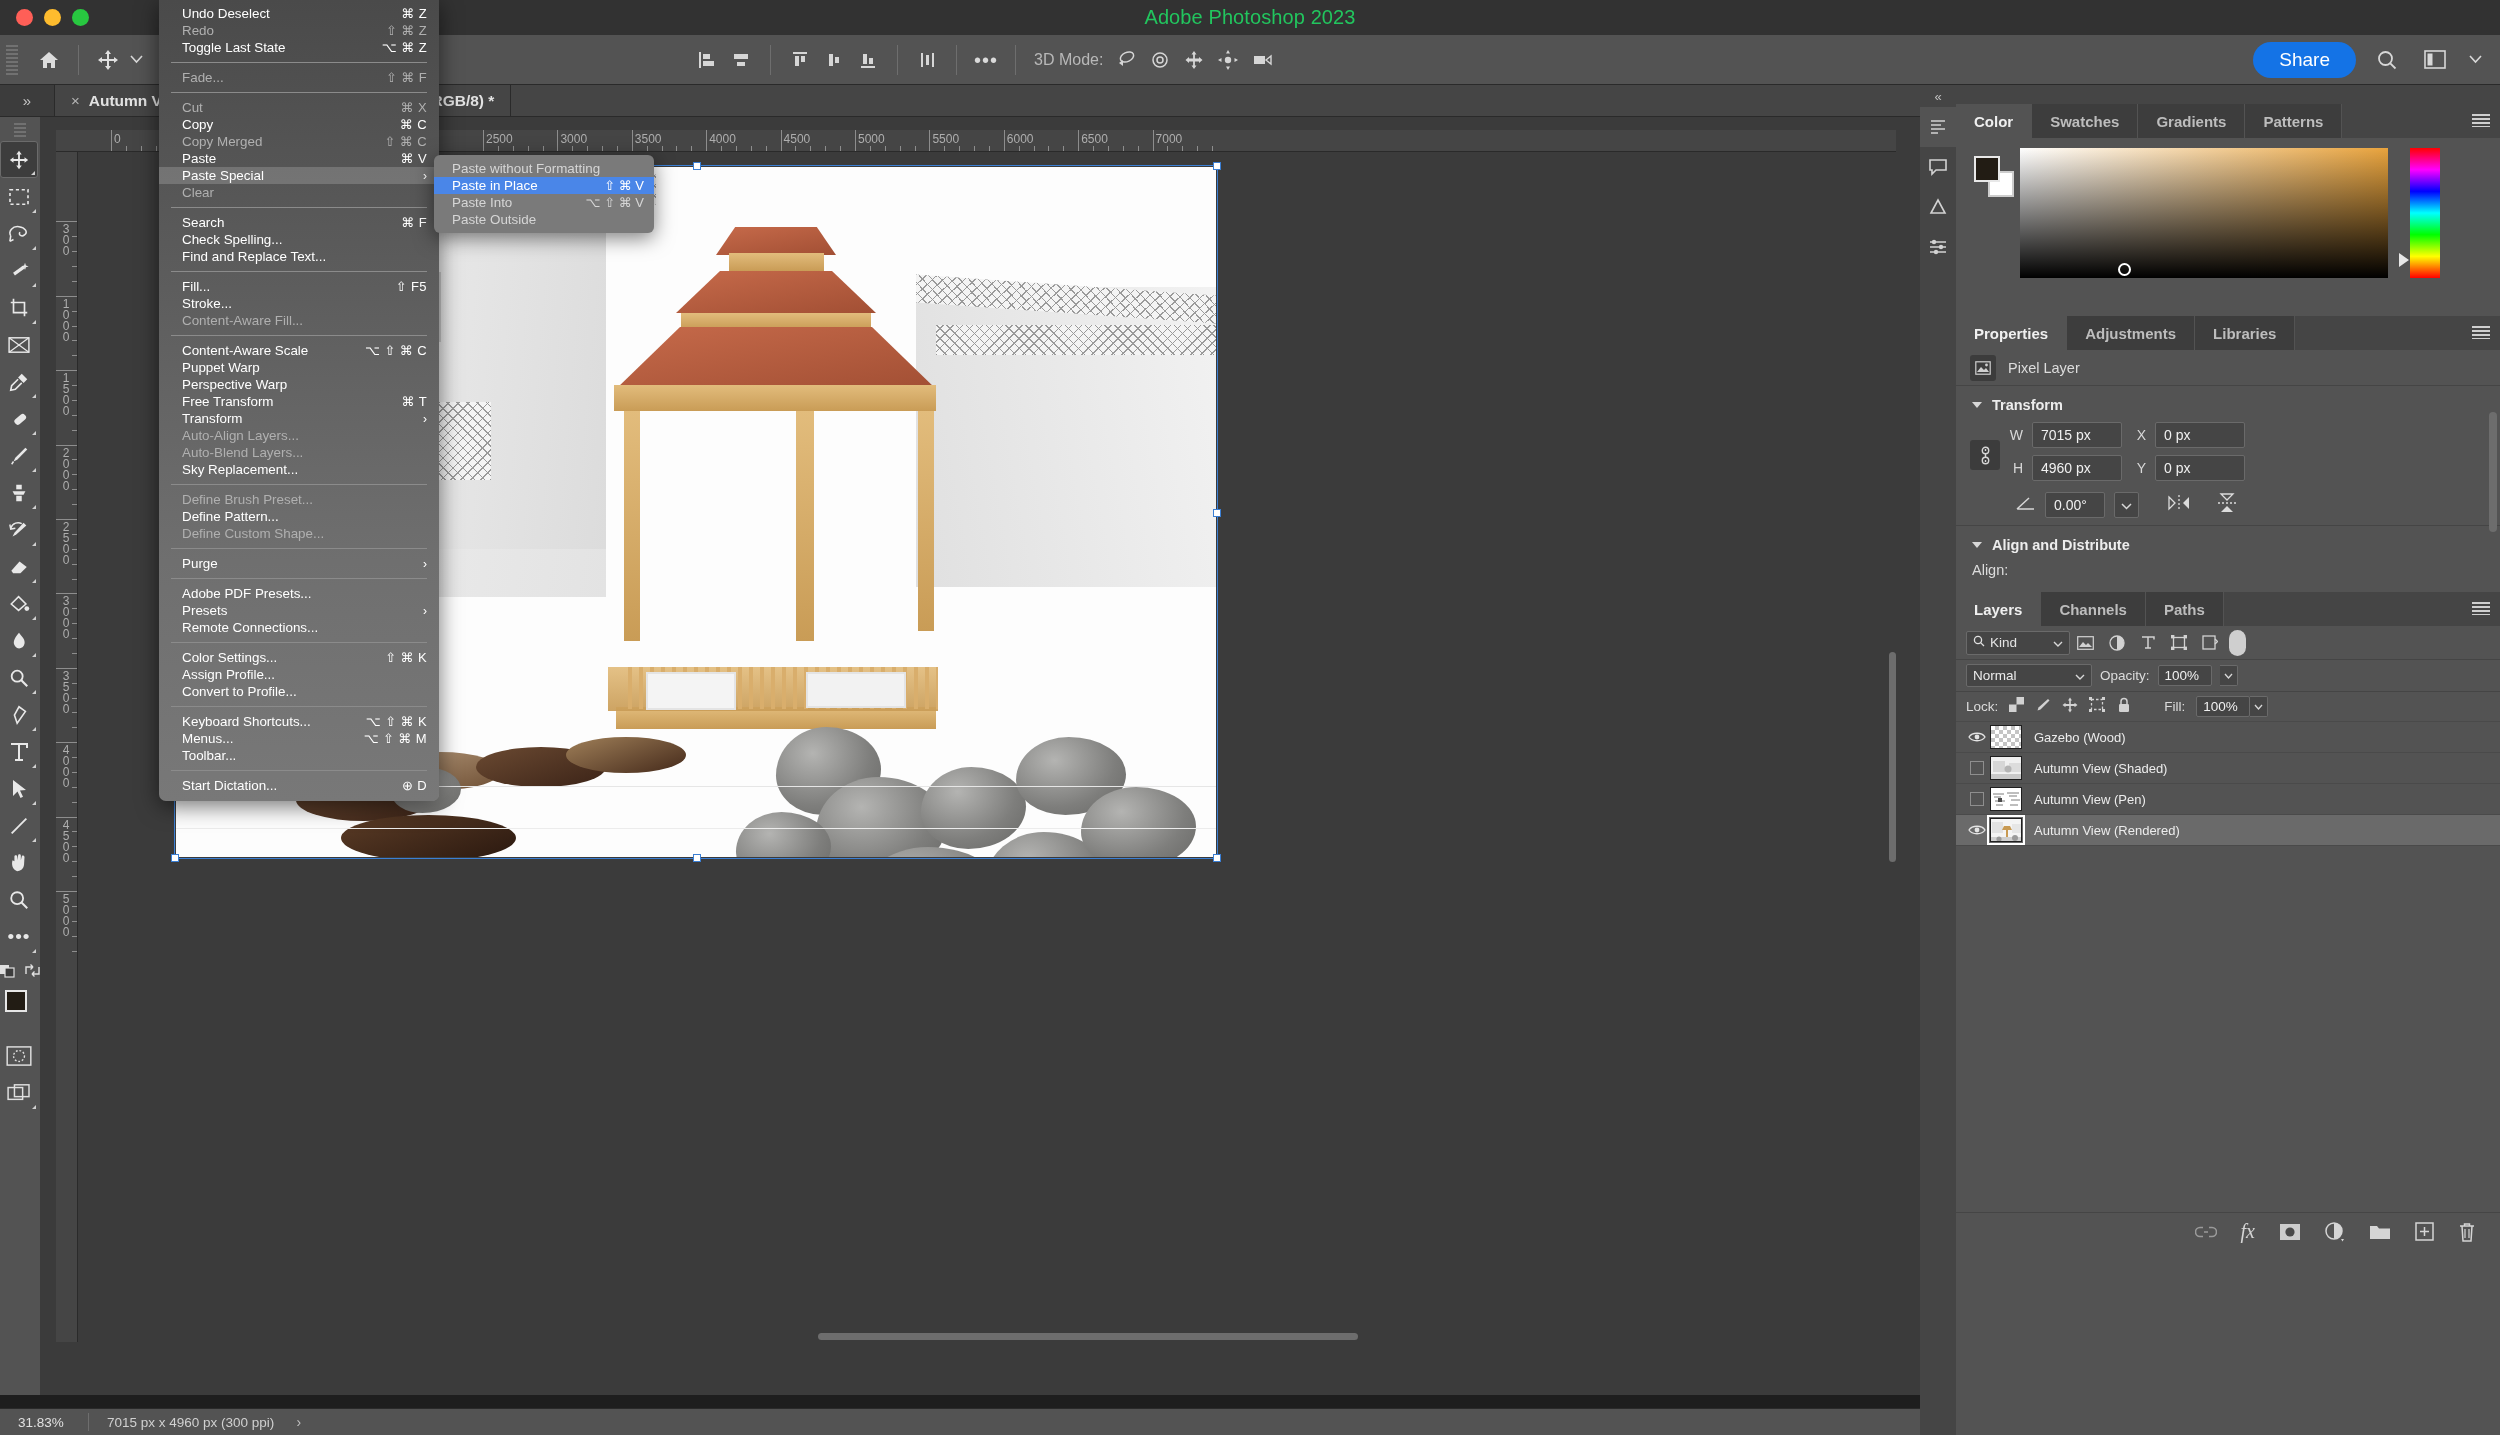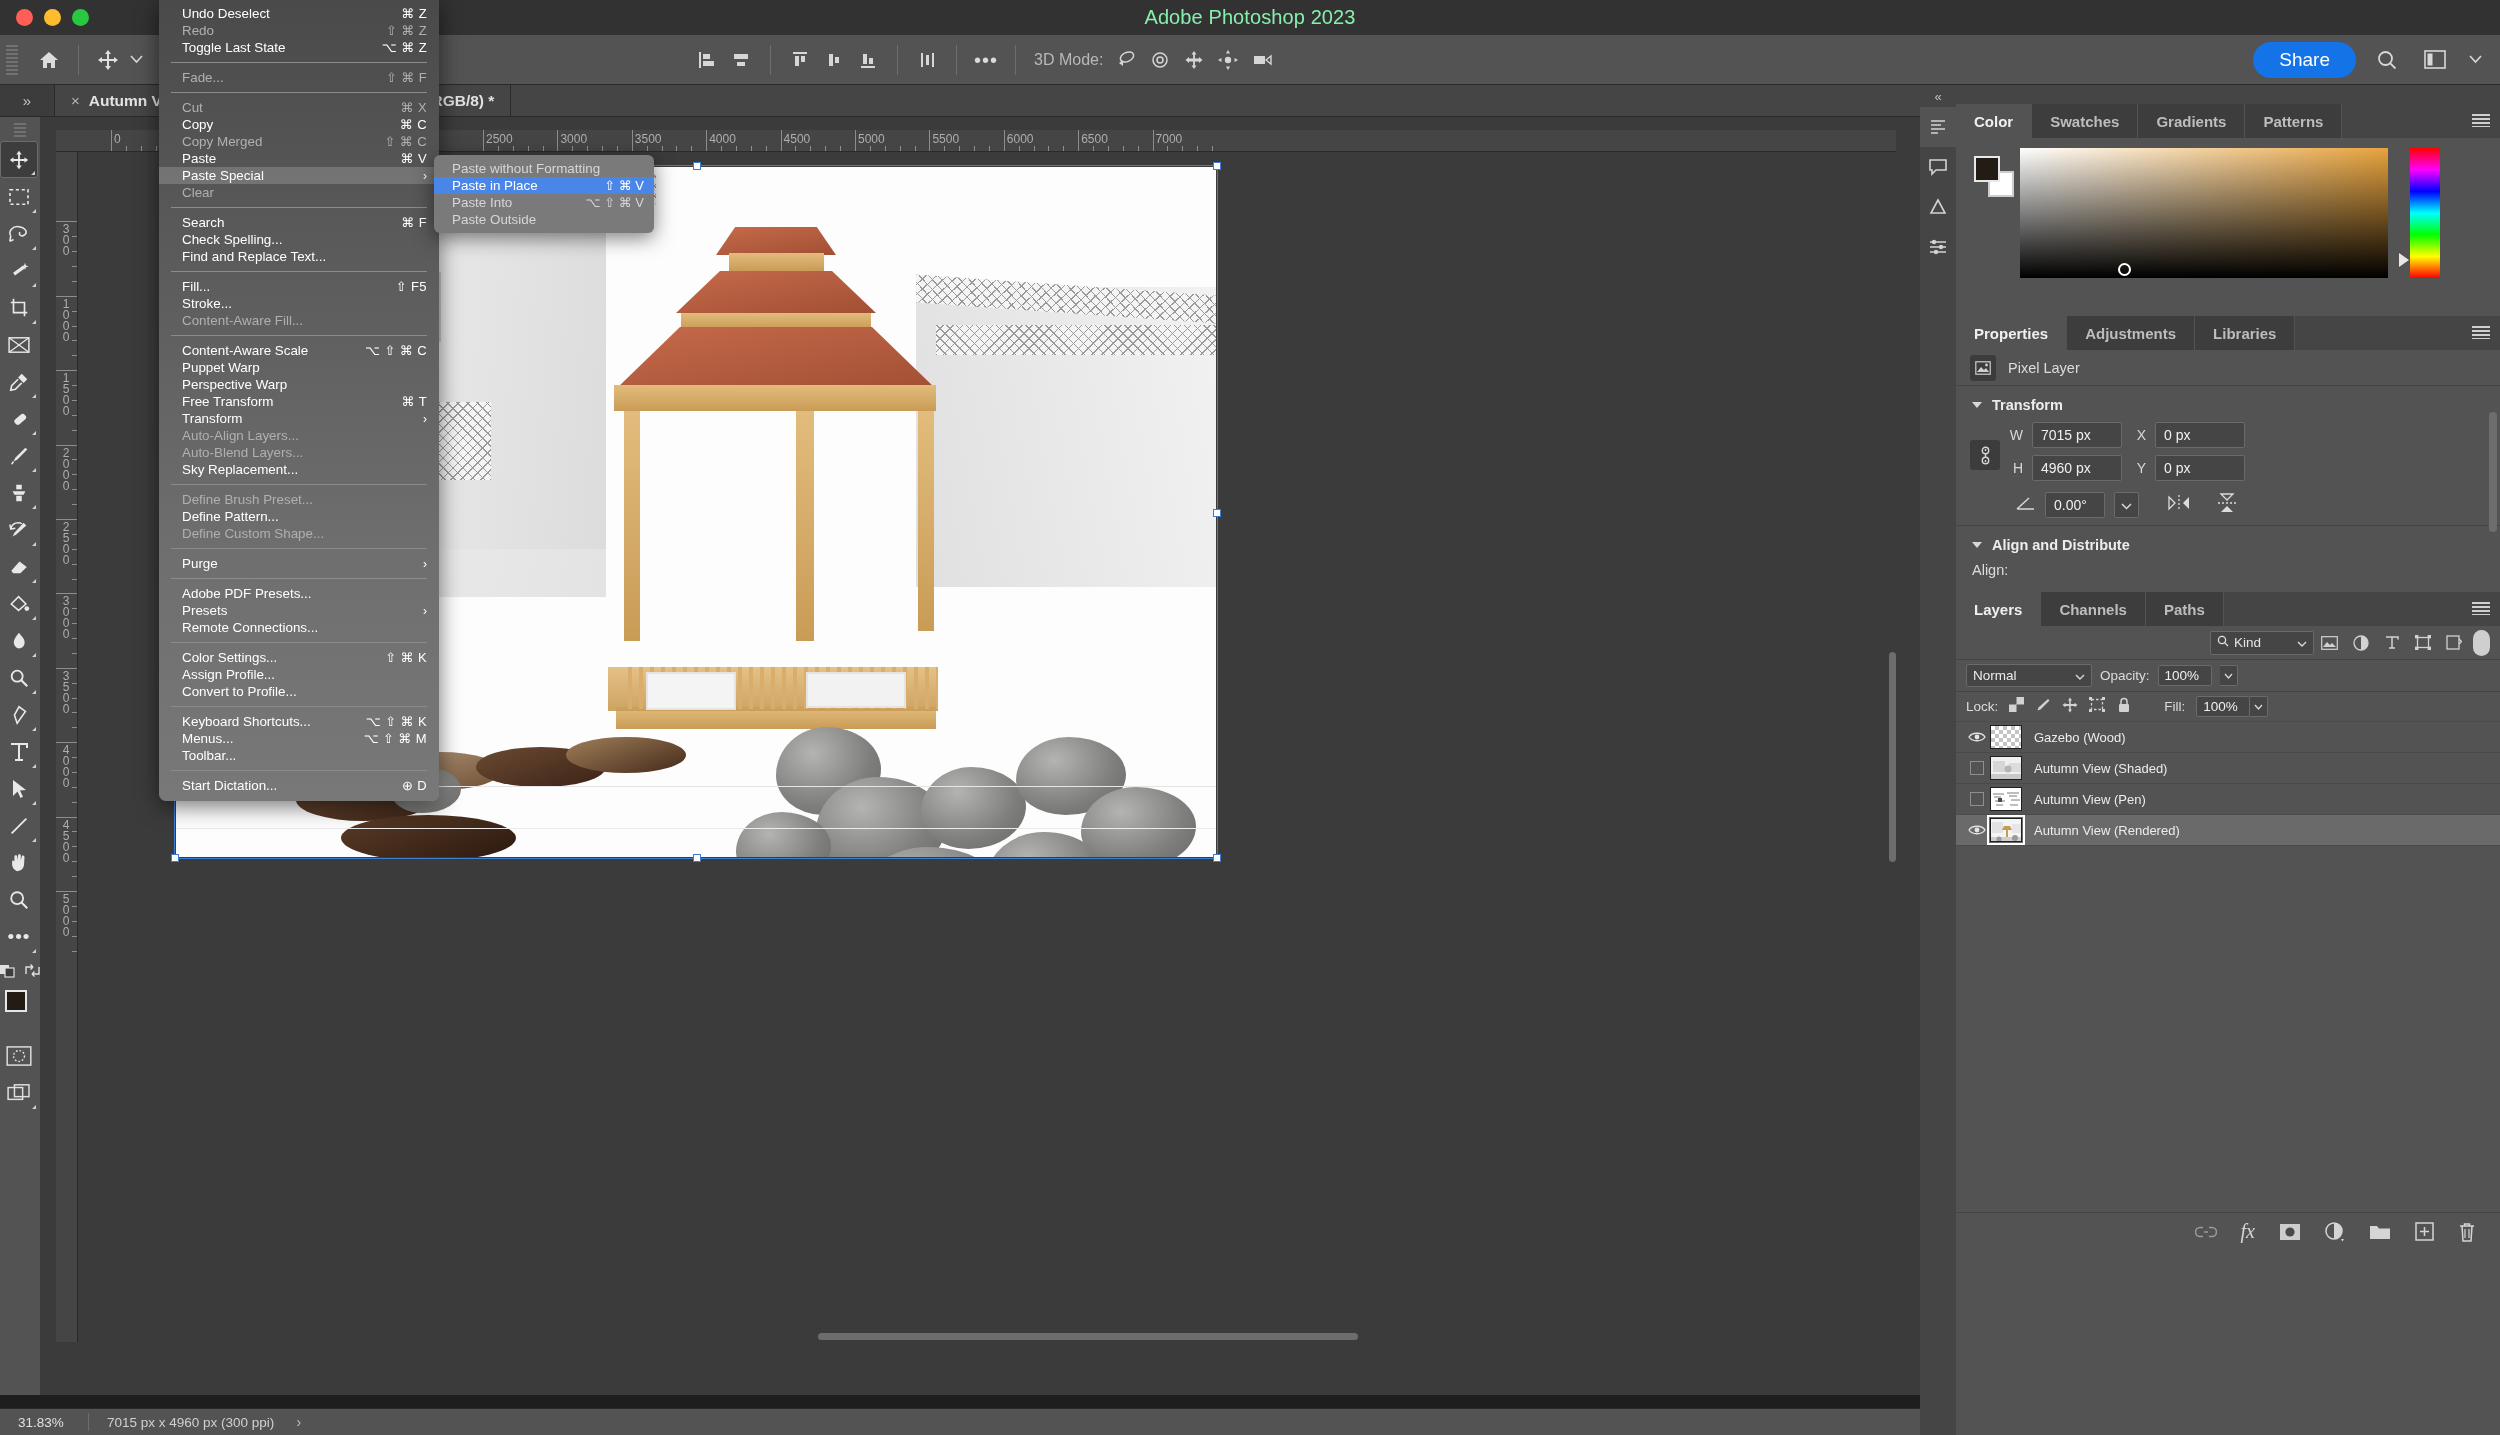--- a/index.html
+++ b/index.html
@@ -5,21 +5,21 @@
   * { box-sizing: border-box; margin:0; padding:0; }
   html,body { width:2500px; height:1435px; overflow:hidden; background:#1e1e1e;
     font-family:"Liberation Sans", sans-serif; -webkit-font-smoothing:antialiased; }
 
   
   .titlebar { position:absolute; left:0; top:0; width:2500px; height:35px;
     background:#323232; display:flex; align-items:center; }
   .traffic { display:flex; gap:11px; margin-left:16px; }
   .tl { width:17px; height:17px; border-radius:50%; }
   .tl.red{background:#ff5f57;} .tl.yel{background:#febc2e;} .tl.grn{background:#28c840;}
-  .apptitle { position:absolute; left:0; right:0; text-align:center; color:#86efac;
+  .apptitle { position:absolute; left:0; right:0; text-align:center; color:#22c55e;
     font-size:20px; font-weight:400; letter-spacing:.1px; }
 
   
   .optionsbar { position:absolute; left:0; top:35px; width:2500px; height:50px;
     background:#535353; display:flex; align-items:center; border-bottom:1px solid #2a2a2a; }
   .grip { width:12px; height:30px; margin-left:6px;
     background:repeating-linear-gradient(to bottom,#8a8a8a 0 2px,transparent 2px 4px);
     opacity:.55; }
   .ob-sep { width:1px; height:30px; background:#6e6e6e; margin:0 12px; }
   .ob-icon { width:34px; height:34px; display:flex; align-items:center; justify-content:center;
@@ -150,21 +150,21 @@
   .fld { background:#454545; border:1px solid #6a6a6a; border-radius:2px;
     color:#f0f0f0; font-size:14px; padding:4px 8px; }
   .linkbtn { width:30px;height:30px;background:#3c3c3c;border-radius:3px;
     display:flex;align-items:center;justify-content:center;margin-right:4px;}
   .divline { height:1px; background:#454545; margin-top:6px; }
   .scrollstub { position:absolute; right:3px; top:96px; width:8px; height:120px;
     background:#6d6d6d; border-radius:4px;}
 
   
   .lay-filter { height:34px; display:flex; align-items:center; gap:0; padding:0 10px;
-    border-bottom:1px solid #454545;justify-content:flex-end;}
+    border-bottom:1px solid #454545;}
   .kindsel { width:104px; height:24px; background:#454545; border:1px solid #6a6a6a;
     border-radius:2px; display:flex; align-items:center; gap:5px; padding:0 6px;
     color:#e4e4e4; font-size:13.5px; }
   .fic { width:31px;height:26px;display:flex;align-items:center;justify-content:center;color:#d2d2d2;}
   .pill { width:17px;height:26px;border-radius:9px;background:#cfcfcf; margin-left:4px;}
   .blend-row { height:32px; display:flex; align-items:center; padding:0 10px; gap:8px;
     border-bottom:1px solid #454545;}
   .blendsel { width:126px; height:23px; background:#454545;border:1px solid #6a6a6a;
     border-radius:2px; display:flex;align-items:center;justify-content:space-between;
     padding:0 6px; color:#ebebeb; font-size:13.5px;}

